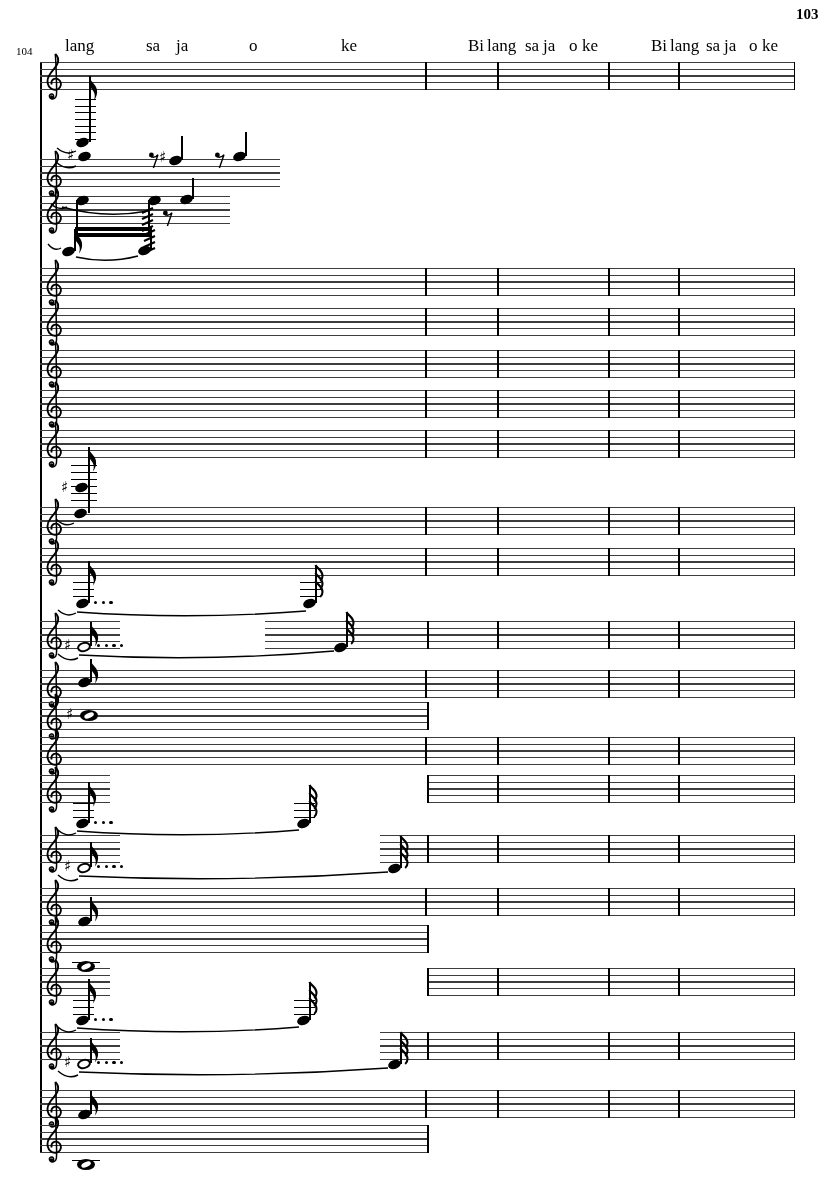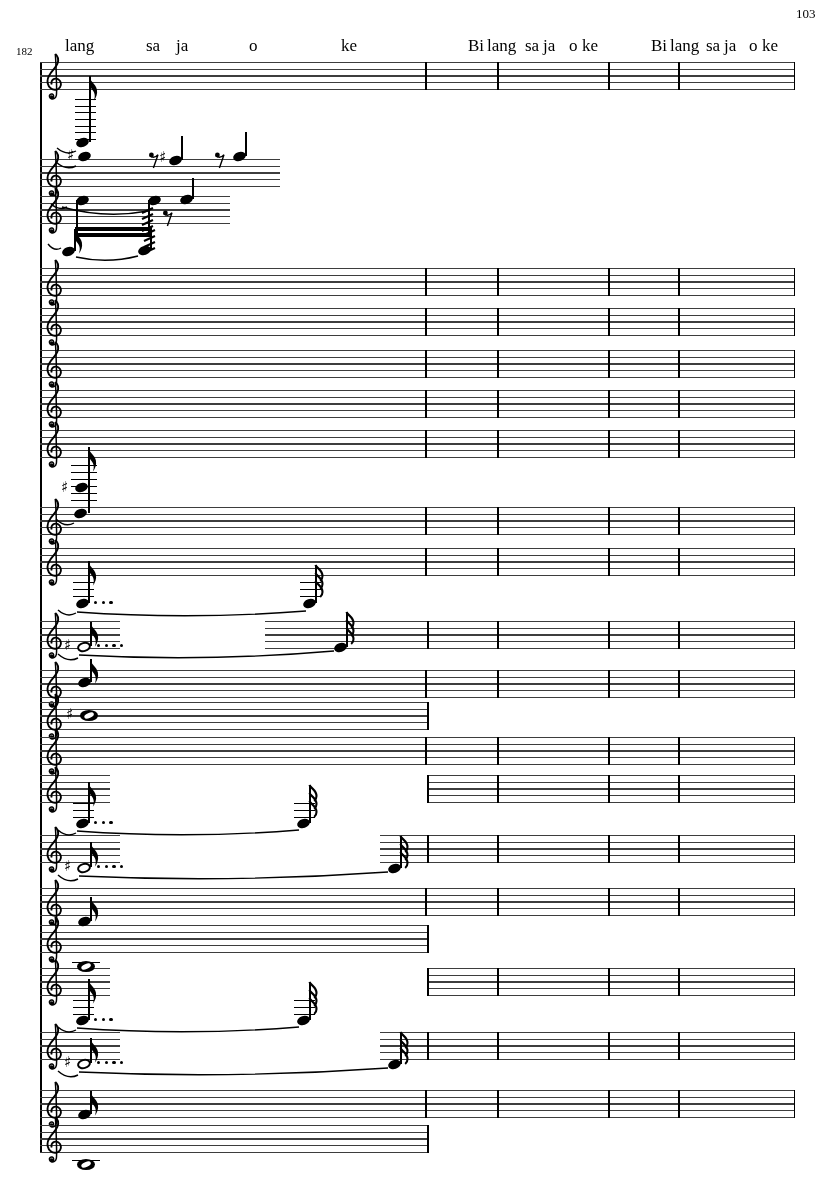--- a/index.html
+++ b/index.html
@@ -12,30 +12,30 @@
   .barline{position:absolute;width:1.7px;background:#000;}
   .sysline{position:absolute;width:1.8px;background:#000;}
   .stem{position:absolute;width:1.5px;background:#000;}
   .nh{position:absolute;width:13px;height:9px;border-radius:50%;background:#000;transform:rotate(-18deg);}
   .nh.hollow{width:14px;height:10px;background:#fff;border:2.2px solid #000;box-sizing:border-box;transform:rotate(-14deg);}
   .whole-o{position:absolute;width:18px;height:11px;border-radius:50%;background:#000;}
   .whole-o .hole{position:absolute;left:4px;top:3.2px;width:10px;height:4.6px;border-radius:50%;background:#fff;transform:rotate(-24deg);}
   .dot{position:absolute;width:3.4px;height:3.4px;border-radius:50%;background:#000;}
   .sharp{position:absolute;font-family:"DejaVu Sans",sans-serif;font-size:15px;line-height:1;font-weight:bold;}
   .lyric{position:absolute;font-size:17px;line-height:1;white-space:pre;}
-  #page-number{position:absolute;font-size:13px;}
+  #page-number{position:absolute;font-size:15px;font-weight:bold;}
   #measure-number{position:absolute;font-size:11px;}
   svg{position:absolute;overflow:visible;display:block;}
 </style>
 </head>
 <body>
 
 <div id="score-page">
   <div id="page-number" style="left: 796px; top: 6px;">103</div>
-  <div id="measure-number" style="left: 16px; top: 45px;">182</div>
+  <div id="measure-number" style="left: 16px; top: 45px;">104</div>
   <div id="lyrics-layer"></div>
   <div id="staves-layer"></div>
   <div id="glyphs-layer"></div>
 <div class="lyric" style="left: 65px; top: 37px;">lang</div>
     <div class="lyric" style="left: 146px; top: 37px;">sa</div>
     <div class="lyric" style="left: 176px; top: 37px;">ja</div>
     <div class="lyric" style="left: 249px; top: 37px;">o</div>
     <div class="lyric" style="left: 341px; top: 37px;">ke</div>
     <div class="lyric" style="left: 468px; top: 37px;">Bi</div>
     <div class="lyric" style="left: 487px; top: 37px;">lang</div>

